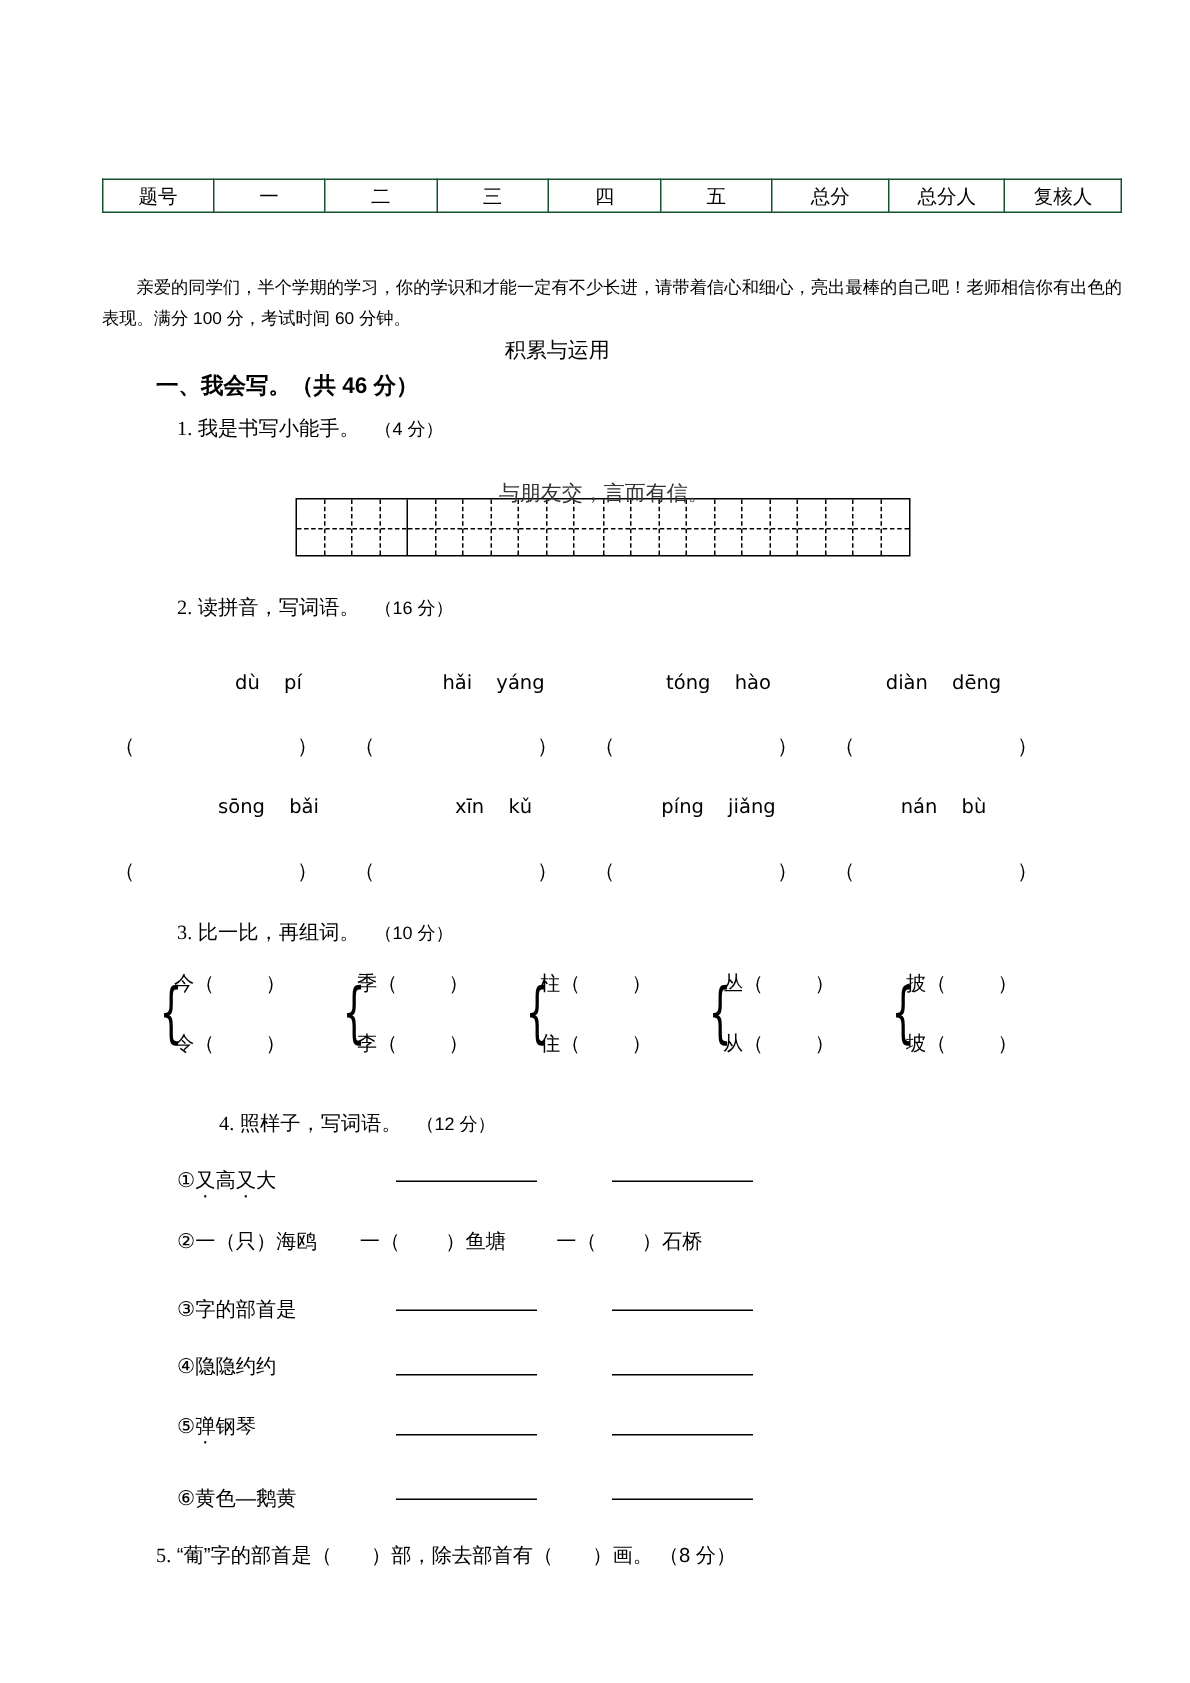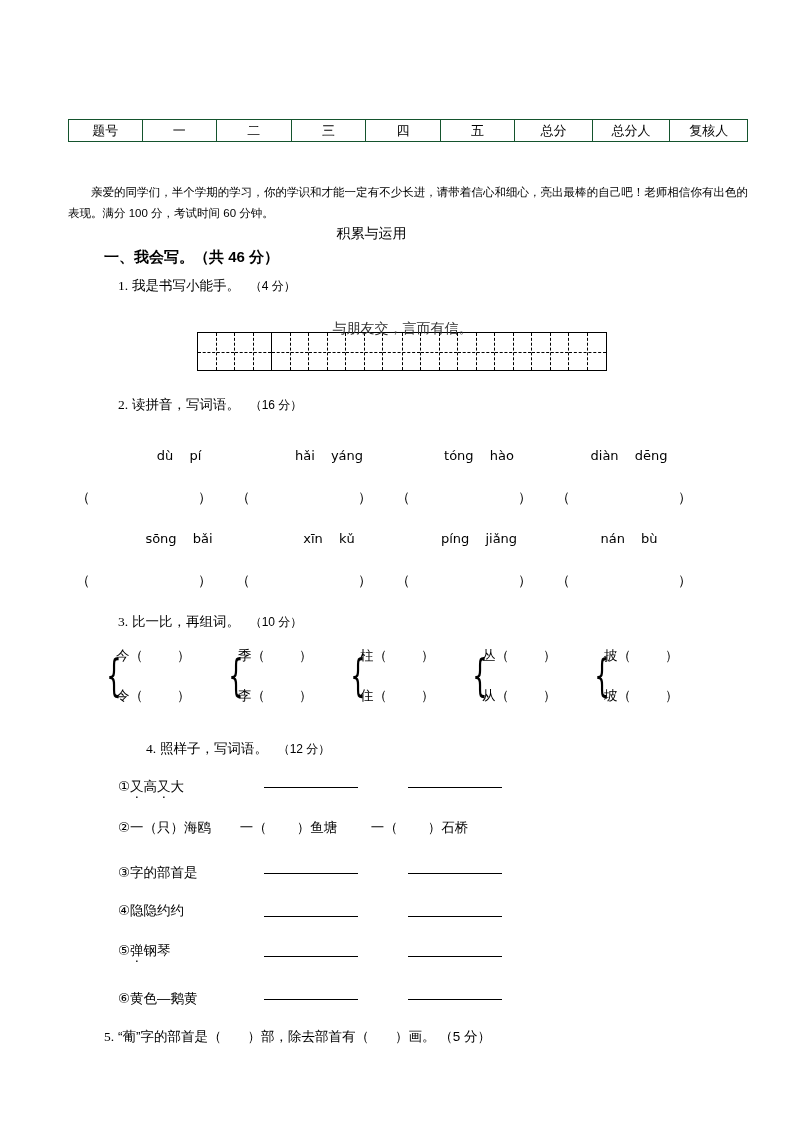--- a/index.html
+++ b/index.html
@@ -485,16 +485,16 @@
 
   <div class="sample-item" style="top:988px;">
     <span class="label"><span>⑥</span><span>黄色—鹅黄</span></span>
     <span class="uline"></span>
     <span class="uline second"></span>
   </div>
 
   <div class="q-last">
     <span class="num">5.</span>
     <span>“葡”字的部首是（</span><span class="gap"></span><span>）部，除去部首有（</span><span class="gap"></span><span>）画。</span>
-    <span class="pts">（5 分）</span>
+    <span class="pts">（8 分）</span>
   </div>
 
 </div>
 
 </body></html>

